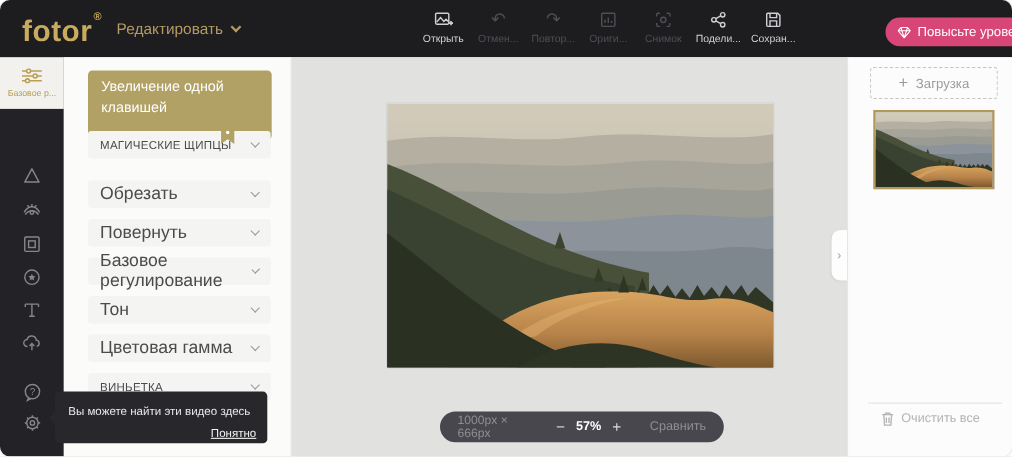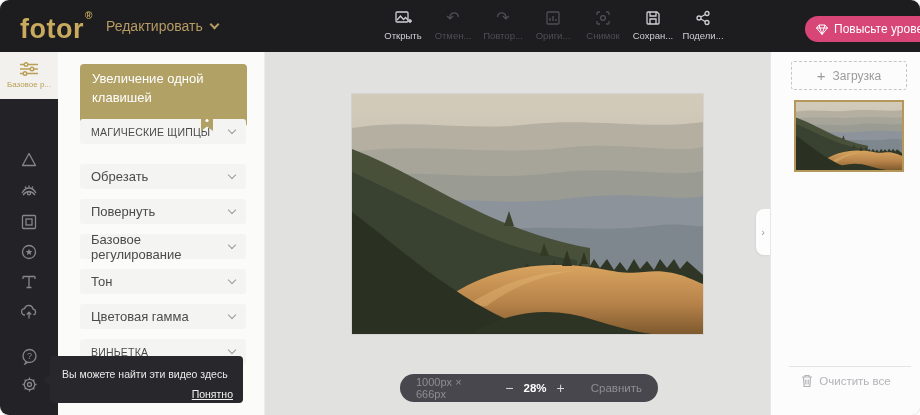--- a/index.html
+++ b/index.html
@@ -44,21 +44,21 @@
            justify-content:center; cursor:pointer; color:#85858b; }
   .ritem svg { stroke:currentColor; fill:none; stroke-width:1.3; }
   
   .panel { position:absolute; left:58px; top:52px; width:207px; height:363px; background:#fbfbfa;
            border-right:1px solid #ececea; }
   .onetap { position:absolute; left:22px; top:12px; width:167px; height:63px; background:#b2a165;
             border-radius:4px; color:#fff; font-size:13px; line-height:1.45; padding:6px 12px;
             cursor:pointer; }
   .secrow { position:absolute; left:22px; width:166px; height:25px; background:#f4f4f3;
             border-radius:3px; display:flex; align-items:center; padding:0 11px; cursor:pointer;
-            color:#4b4b4b; font-size:13px; }
+            color:#4b4b4b; font-size:16px; }
   .secrow .schev { margin-left:auto; width:6px; height:6px; border-right:1.6px solid #9a9a9a;
                    border-bottom:1.6px solid #9a9a9a; transform:rotate(45deg); margin-top:-3px; }
   .secrow.caps { font-size:10.5px; letter-spacing:.2px; }
   .bookmark { position:absolute; right:32px; top:-4px; }
   
   .tooltip { position:absolute; left:50px; top:356px; width:193px; height:47px; background:#28282c;
              border-radius:4px; z-index:20; padding:8px 10px 6px 12px; }
   .tooltip .ttext { color:#e9e9ea; font-size:10.5px; white-space:nowrap; }
   .tooltip .tlink { display:block; text-align:right; color:#f2f2f2; font-size:10.5px;
                     text-decoration:underline; margin-top:6px; cursor:pointer; }
@@ -176,36 +176,36 @@
           <svg width="18" height="18" viewBox="0 0 18 18">
               <path d="M3,6 V4 a1,1 0 0 1 1,-1 h2 M12,3 h2 a1,1 0 0 1 1,1 v2 M15,12 v2 a1,1 0 0 1 -1,1 h-2 M6,15 H4 a1,1 0 0 1 -1,-1 v-2"></path>
               <circle cx="9" cy="9" r="2.4"></circle>
             </svg>
         </span>
         <span class="tlabel">Снимок</span>
       </div>
       <div class="tool on">
         <span class="ticon">
           <svg width="18" height="18" viewBox="0 0 18 18">
-              <path d="M3,4 a1,1 0 0 1 1,-1 h9 l2,2 v9 a1,1 0 0 1 -1,1 h-10 a1,1 0 0 1 -1,-1 Z"></path>
-              <path d="M6,3 v4 h6 v-4 M6,15 v-5 h6 v5"></path>
-            </svg>
-        </span>
-        <span class="tlabel">Сохран...</span>
-      </div>
-      <div class="tool on">
-        <span class="ticon">
-          <svg width="18" height="18" viewBox="0 0 18 18">
               <circle cx="13" cy="4.5" r="2"></circle>
               <circle cx="5" cy="9" r="2"></circle>
               <circle cx="13" cy="13.5" r="2"></circle>
               <path d="M6.8,8 L11.2,5.5 M6.8,10 L11.2,12.5"></path>
             </svg>
         </span>
         <span class="tlabel">Подели...</span>
+      </div>
+      <div class="tool on">
+        <span class="ticon">
+          <svg width="18" height="18" viewBox="0 0 18 18">
+              <path d="M3,4 a1,1 0 0 1 1,-1 h9 l2,2 v9 a1,1 0 0 1 -1,1 h-10 a1,1 0 0 1 -1,-1 Z"></path>
+              <path d="M6,3 v4 h6 v-4 M6,15 v-5 h6 v5"></path>
+            </svg>
+        </span>
+        <span class="tlabel">Сохран...</span>
       </div>
     </div>
 
     <div class="upgrade">
       <svg width="12" height="11" viewBox="0 0 12 11">
           <path d="M3,1 h6 l2.5,3 L6,10.5 L.5,4 Z M.5,4 h11 M3,1 l3,9.5 M9,1 L6,10.5" fill="none" stroke="#ffffff" stroke-width="1"></path>
         </svg>
       <span class="ulabel">Повысьте уровень</span>
     </div>
   </div>
@@ -322,21 +322,21 @@
   <div class="canvas">
     <div class="photo">
       <svg viewBox="0 0 351 240" preserveAspectRatio="none">
           <use href="#landscape-art"></use>
         </svg>
     </div>
 
     <div class="zoombar">
       <span class="dims">1000px × 666px</span>
       <span class="zbtn sp">−</span>
-      <span class="zlevel">28%</span>
+      <span class="zlevel">57%</span>
       <span class="zbtn">+</span>
       <span class="cmp">Сравнить</span>
     </div>
 
     <div class="handle">
       <span>›</span>
     </div>
   </div>
 
   <div class="rpanel">

